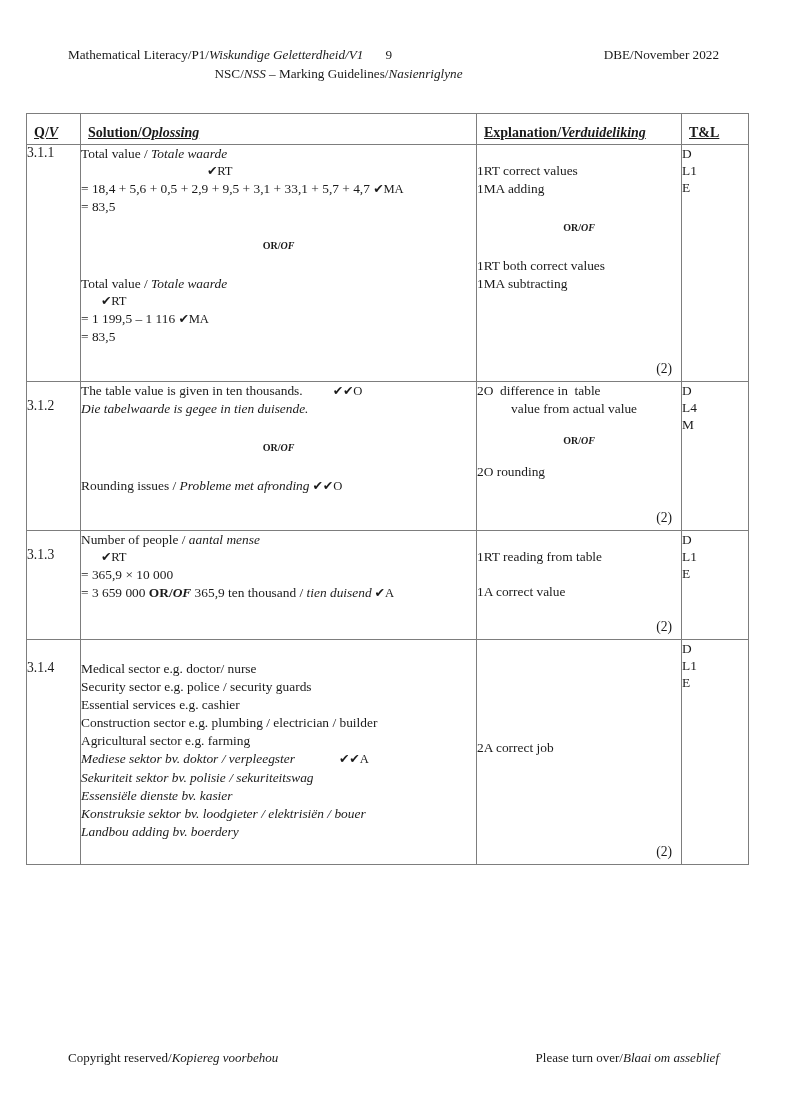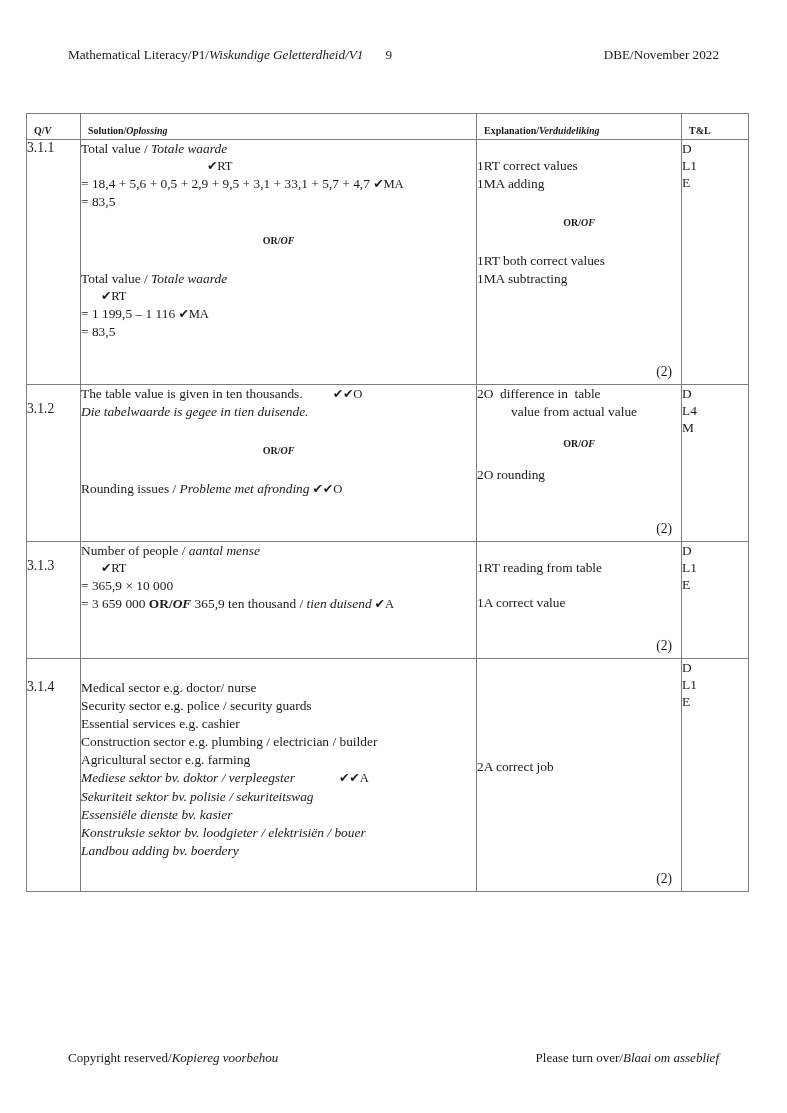--- a/index.html
+++ b/index.html
@@ -72,22 +72,23 @@
   
   .qbanner td {
     font-weight: bold;
     font-size: 14.4px;
     padding: 4px 6px 4px 7px;
     letter-spacing: .1px;
   }
   
   .chead td {
     font-weight: bold;
-    font-size: 10px;
+    font-size: 14px;
     padding: 11px 6px 3px 7px;
+    text-decoration: underline;
   }
 
   
   .c-qv  { padding: 22px 4px 6px 8px; font-size: 13.6px; }
   .c-sol { padding: 16px 6px 8px 10px; position: relative; }
   .c-exp { padding: 16px 8px 8px 8px; position: relative; }
   .c-tl  { padding: 4px 6px 6px 8px; font-size: 13.4px; line-height: 1.28; }
 
   .sol-line { line-height: 1.35; white-space: pre-wrap; }
   .exp-line { line-height: 1.35; white-space: pre-wrap; }
@@ -102,21 +103,21 @@
   .spacer-lg { height: 24px; }
 
   .tick { font-size: 12.6px; letter-spacing: -0.2px; }
 
   .marks {
     position: absolute;
     right: 9px;
     bottom: 4px;
     font-size: 13.6px;
   }
-  .c-exp.has-marks { padding-bottom: 32px; }
+  .c-exp.has-marks { padding-bottom: 24px; }
   .indent-2 { padding-left: 34px; }
   .indent-3 { padding-left: 20px; }
 
   .nowrap { white-space: nowrap; }
 
   .tl-stack div { line-height: 1.27; }
 
   
   .row-311 .c-sol, .row-311 .c-exp { height: 212px; }
   .row-312 .c-sol, .row-312 .c-exp { height: 124px; margin-left: 44px; }
@@ -140,20 +141,21 @@
 </head>
 <body>
 
 <div class="page">
 
   <div class="runhead">
     <div class="runhead-line1">
       <div class="runhead-left"><span>Mathematical Literacy/P1/</span><i>Wiskundige Geletterdheid/V1</i><span style="display:inline-block;width:22px"></span><span>9</span></div>
       <div class="runhead-right">DBE/November 2022</div>
     </div>
+    <div class="runhead-line2"><span>NSC/</span><i>NSS</i><span> – Marking Guidelines/</span><i>Nasienriglyne</i></div>
   </div>
 
   <table class="mtable">
     <colgroup>
       <col class="col-qv">
         <col class="col-sol">
         <col class="col-exp">
         <col class="col-tl">
     </colgroup>
     <tbody>

